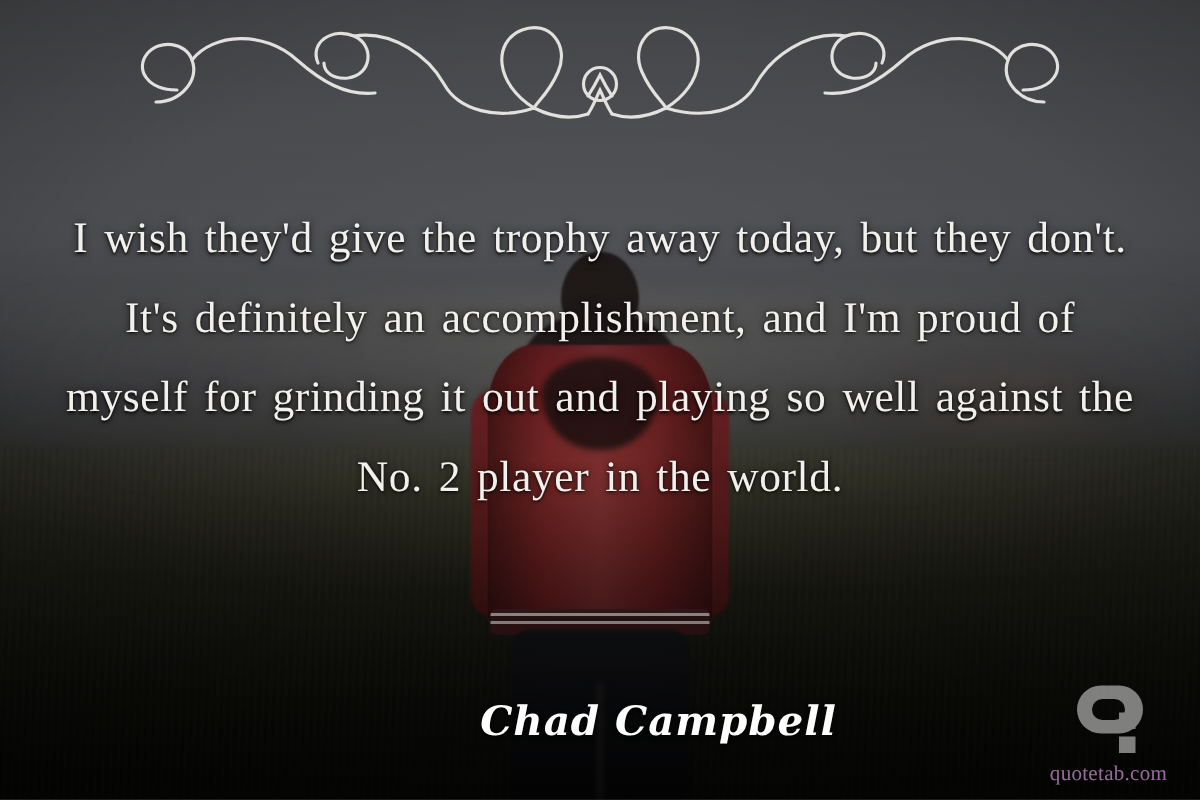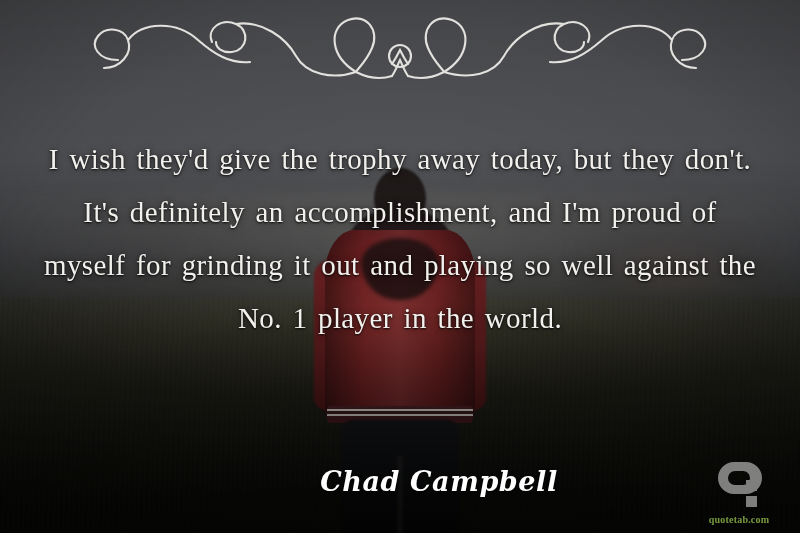--- a/index.html
+++ b/index.html
@@ -288,26 +288,25 @@
     text-align: center;
     opacity: 0.62;
   }
   .wm-logo {
     width: 54px;
     height: 54px;
     margin: 0 auto 2px auto;
     display: block;
   }
   .wm-text {
-    color: #bef264;
+    color: #f0abfc;
     font-family: "Liberation Serif", "DejaVu Serif", serif;
-    font-size: 10px;
+    font-size: 14px;
     letter-spacing: 0.2px;
     text-shadow: 0 1px 2px rgba(0,0,0,0.8);
-    font-weight: bold;
   }
 </style>
 </head>
 <body>
 
 <div class="quote-card">
 
   <div class="bg-photo">
     <div class="bg-haze"></div>
     <div class="bg-grass"></div>
@@ -351,21 +350,21 @@
         <path d="M364 60 C352 66 340 68 328 64"></path>
 
         <path d="M364 60 C390 68 414 62 424 44 C434 26 458 8 484 12"></path>
         <path d="M508 30 C514 16 498 6 484 12 C470 18 472 38 488 40 C498 41 504 36 504 30"></path>
 
         <path d="M470 50 C490 52 506 42 522 28 C544 8 578 10 592 28"></path>
         <path d="M602 48 C622 48 630 34 622 24 C614 14 596 16 592 28 C587 42 600 56 616 56"></path>
       </svg>
     </div>
 
-    <div class="quote-text">I wish they'd give the trophy away today, but they don't. It's definitely an accomplishment, and I'm proud of myself for grinding it out and playing so well against the No. 1 player in the world.</div>
+    <div class="quote-text">I wish they'd give the trophy away today, but they don't. It's definitely an accomplishment, and I'm proud of myself for grinding it out and playing so well against the No. 2 player in the world.</div>
 
     <div class="author">Chad Campbell</div>
 
     <div class="watermark">
       <svg class="wm-logo" viewBox="0 0 54 54">
         <path d="M22 4 H34 A16 16 0 0 1 34 36 H22 A16 16 0 0 1 22 4 Z
                  M23 13 A7 7 0 0 0 23 27 H31 A7 7 0 0 0 31 13 Z" fill="#c9c9c9" fill-rule="evenodd"></path>
         <rect x="34" y="22" width="11" height="11" fill="#c9c9c9"></rect>
         <rect x="34" y="38" width="11" height="11" fill="#c9c9c9"></rect>
       </svg>

